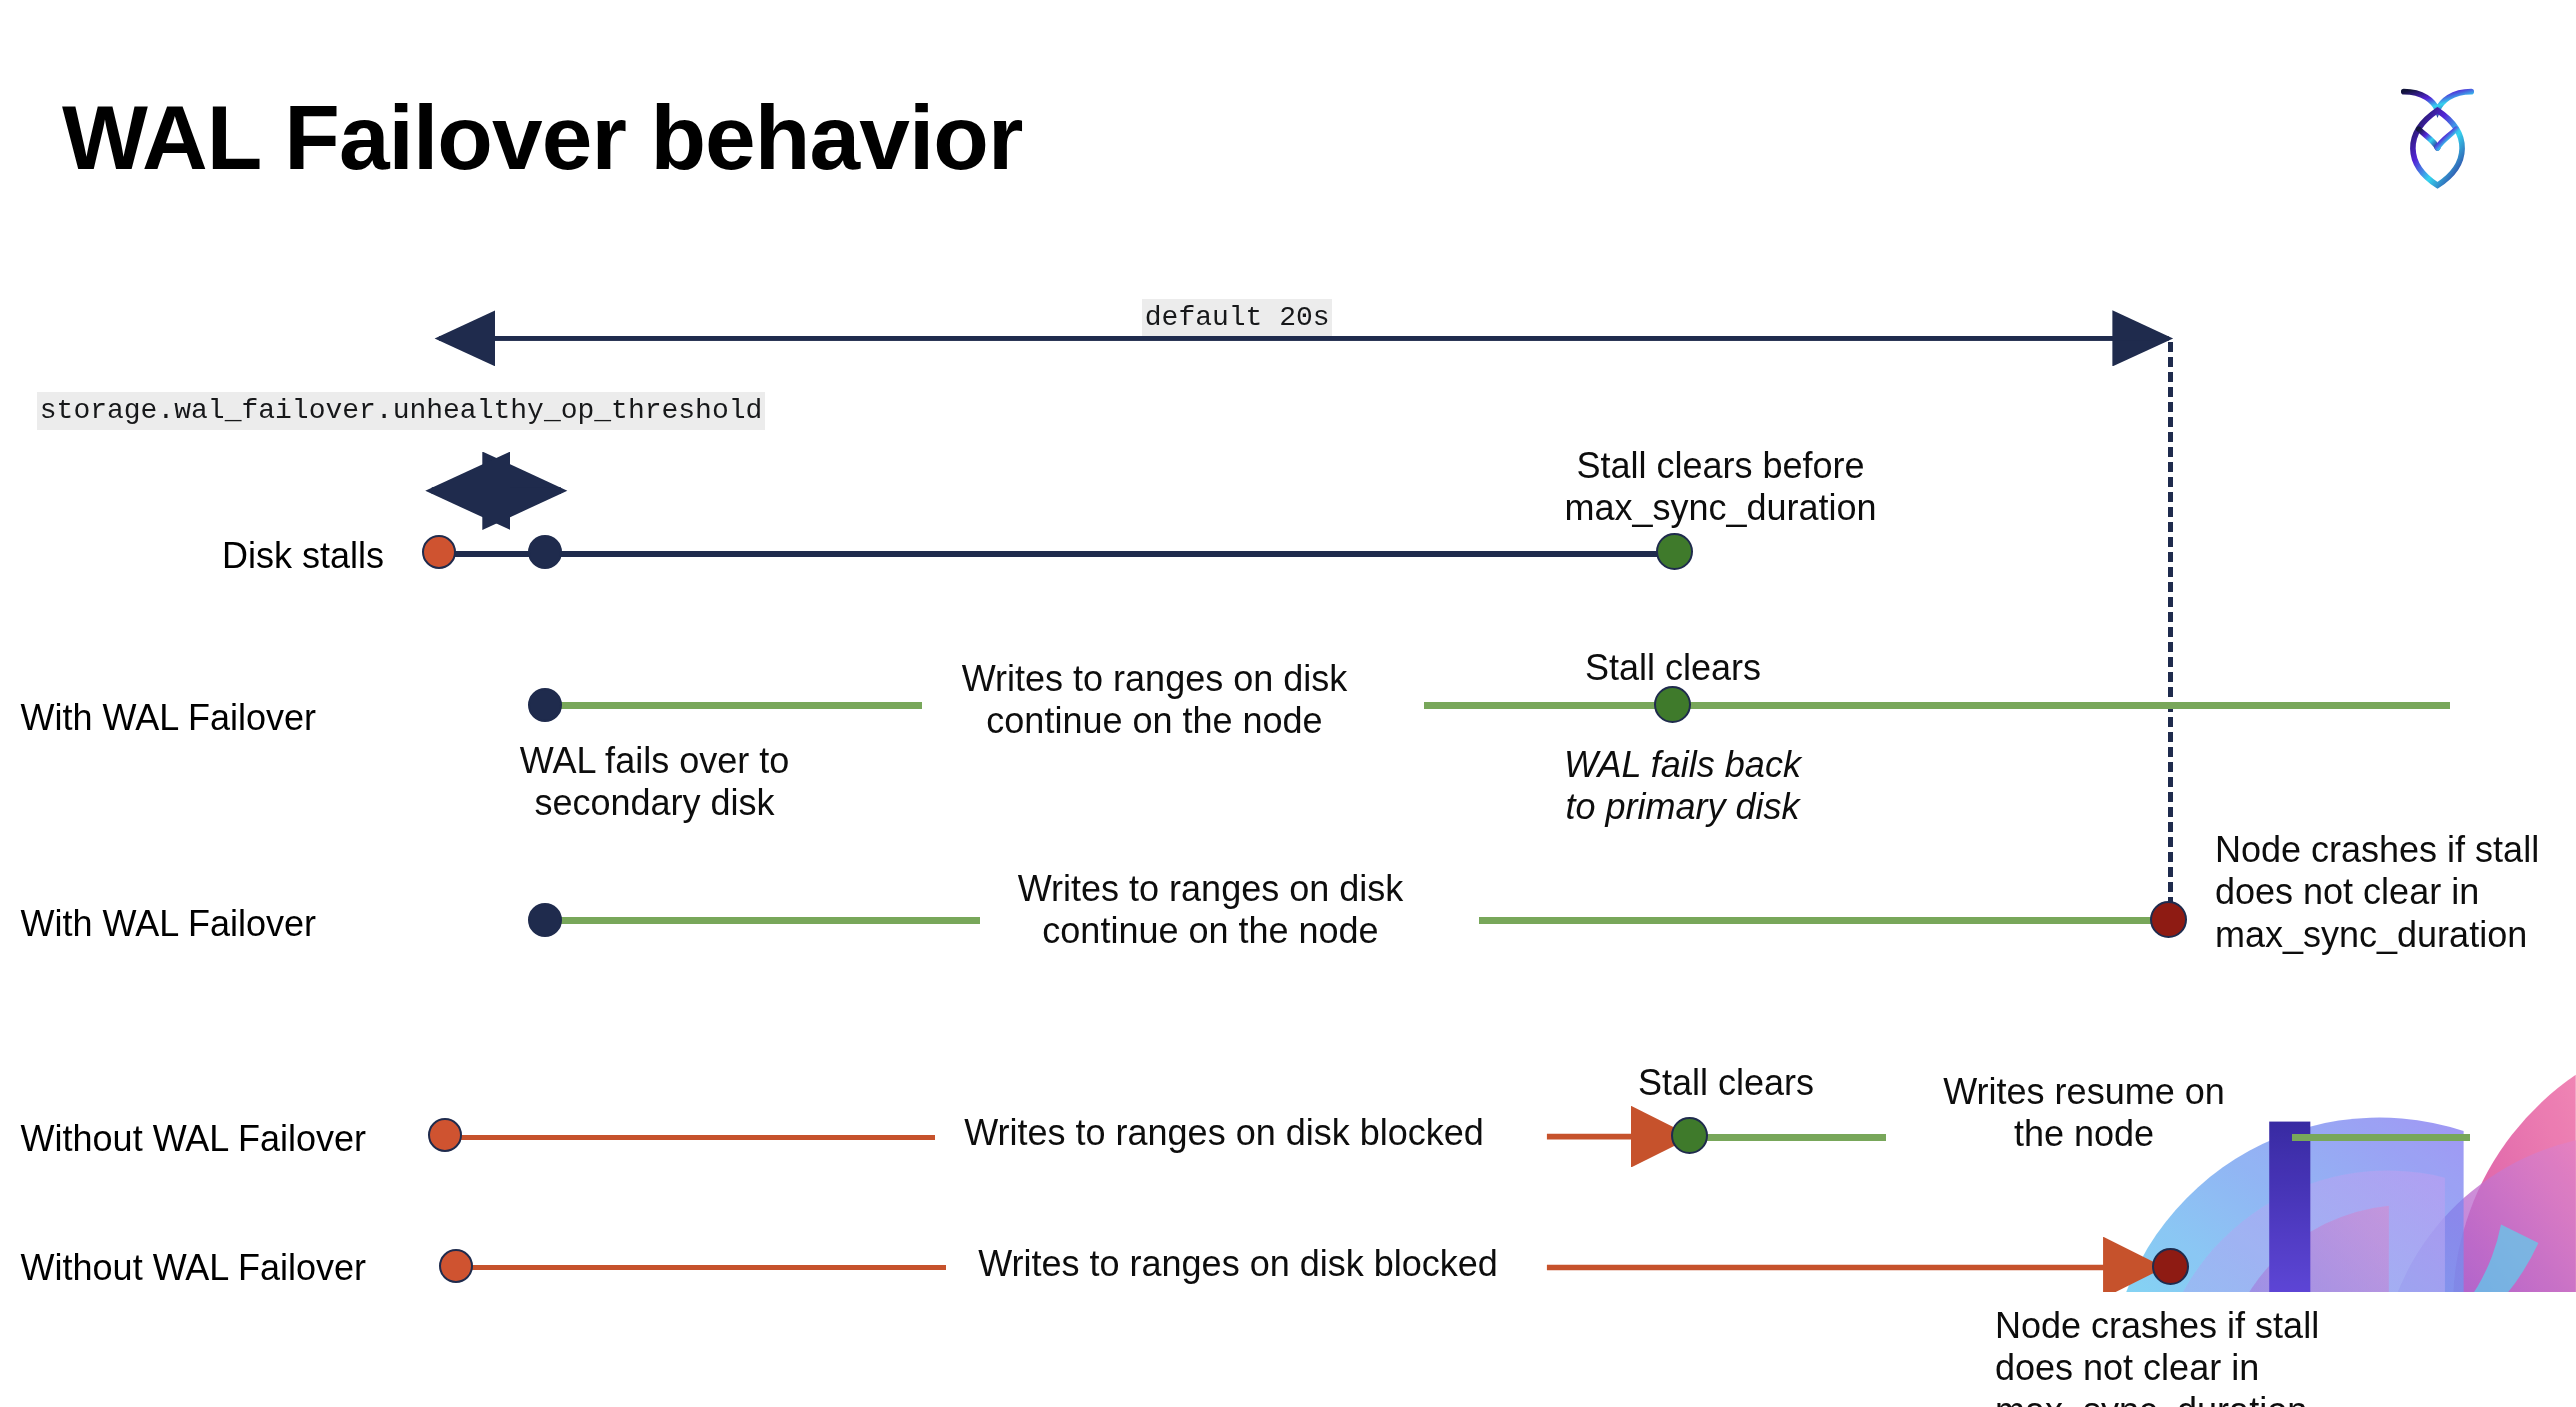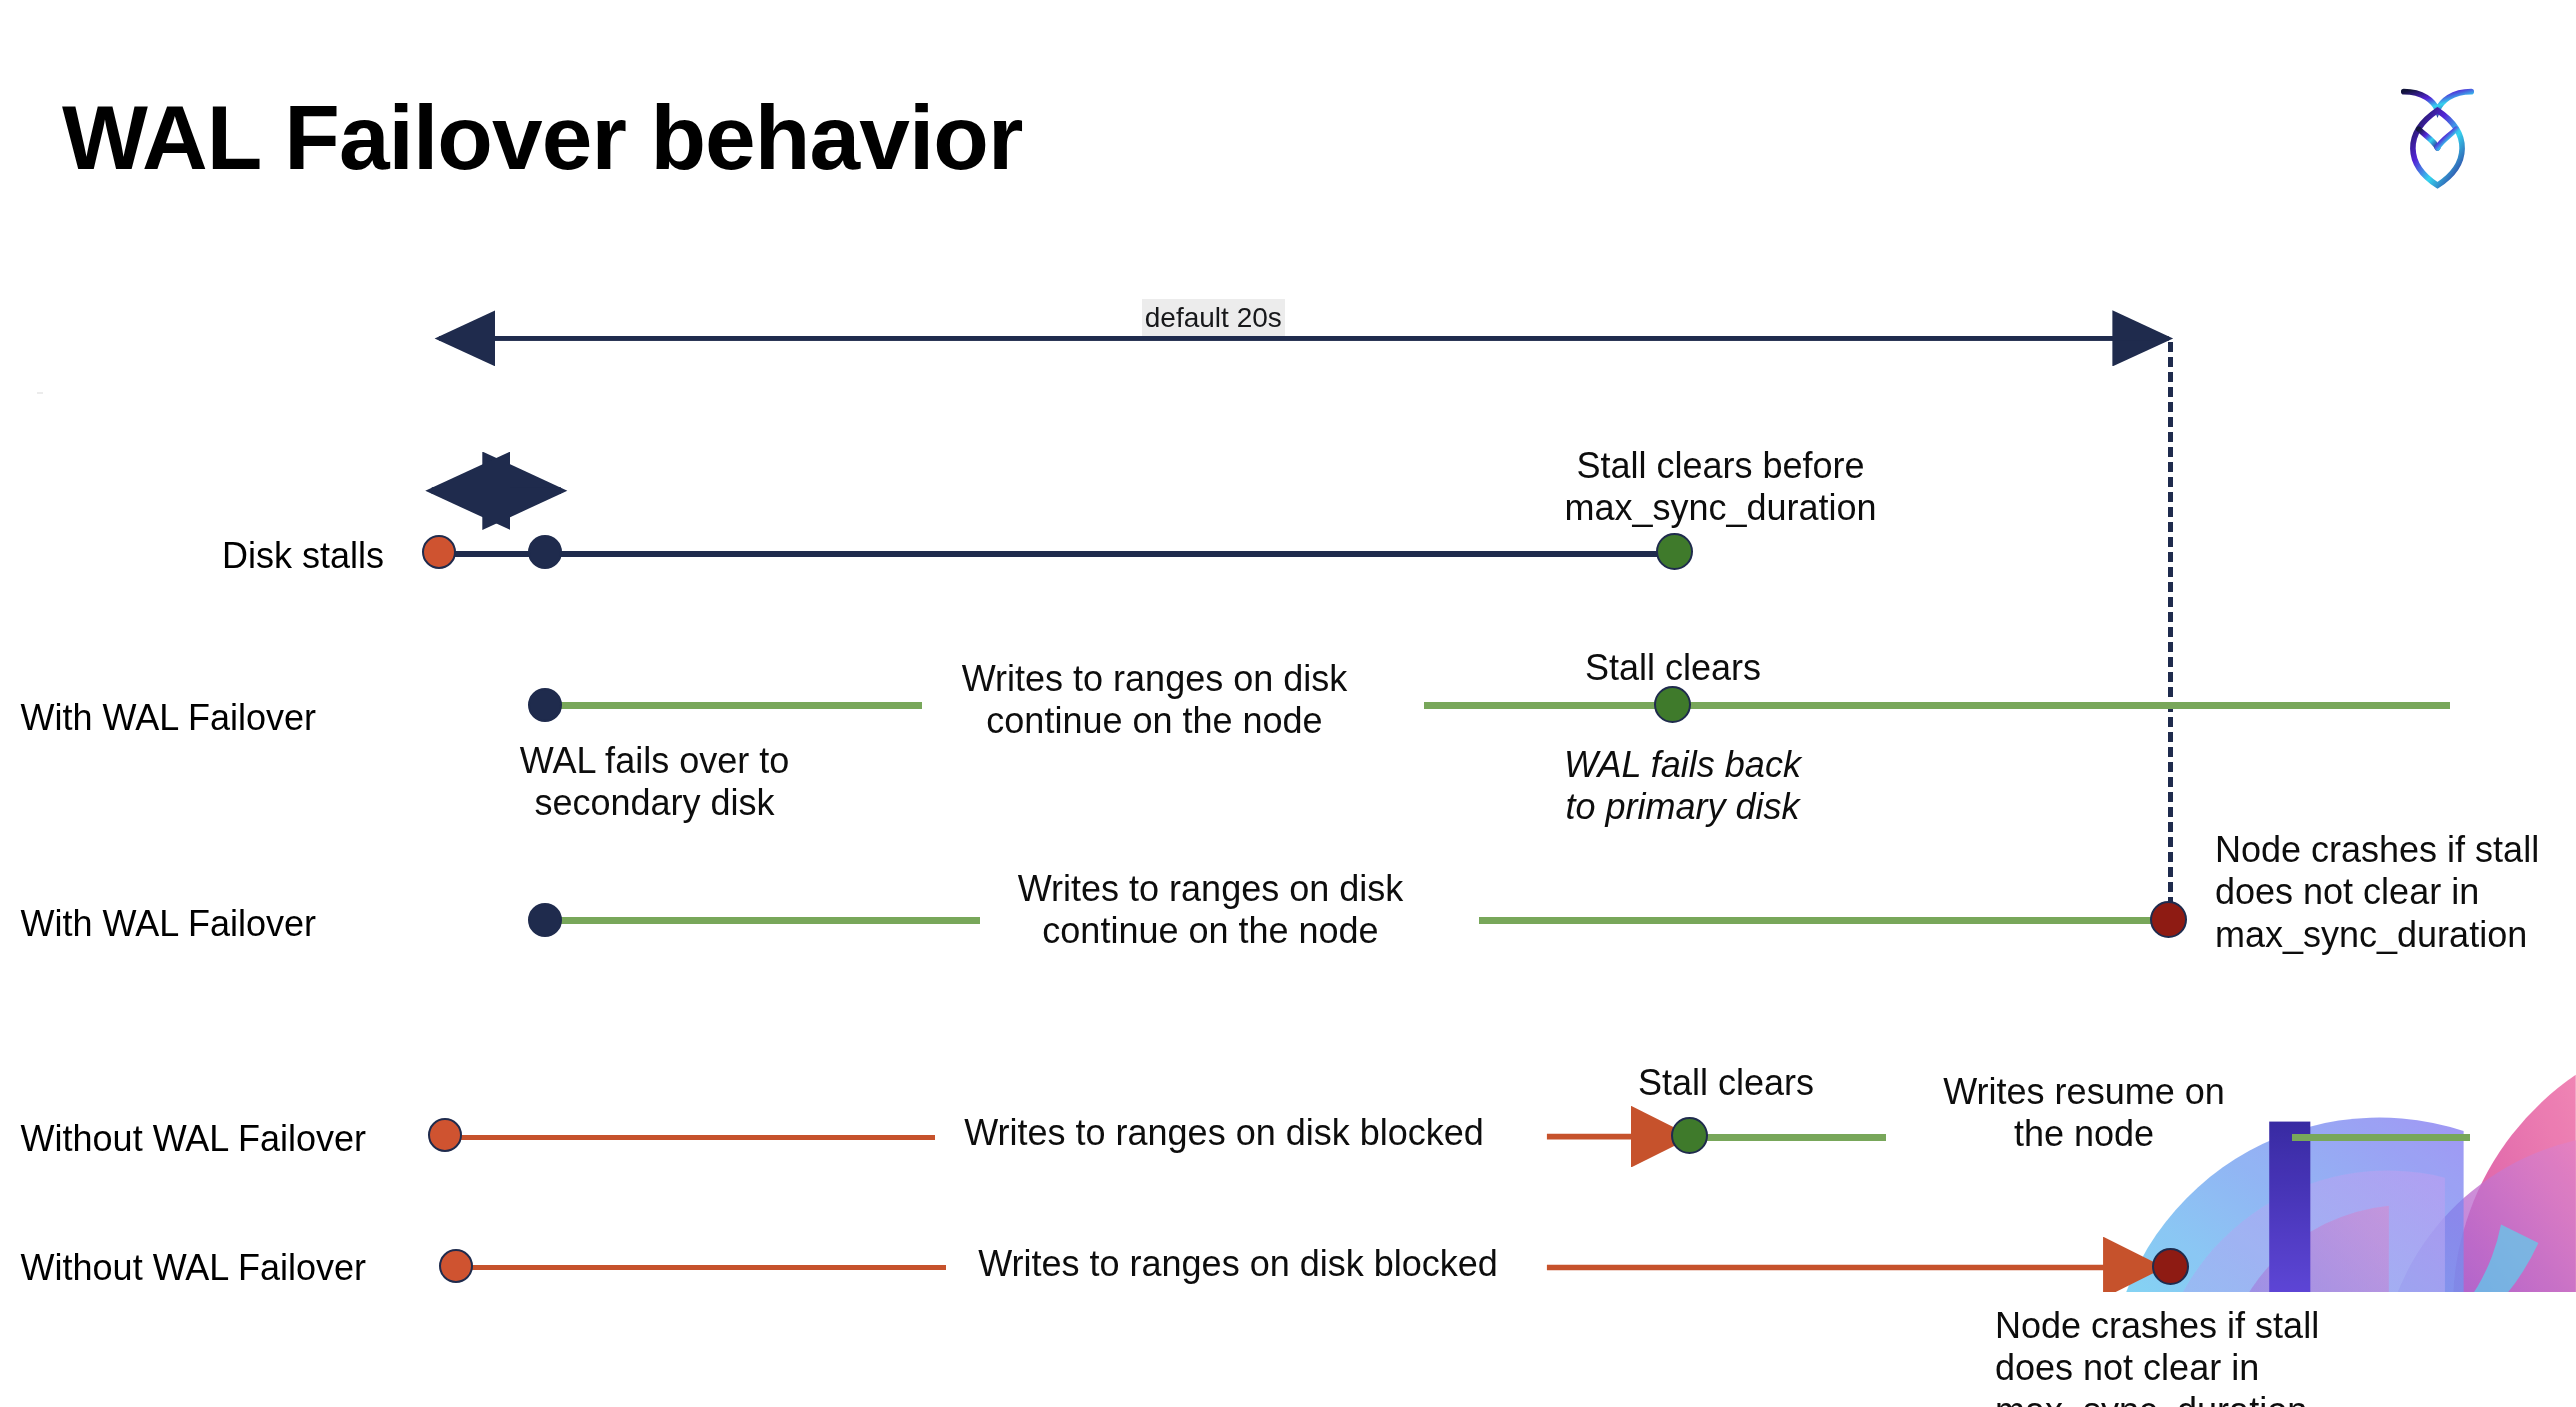--- a/index.html
+++ b/index.html
@@ -56,21 +56,21 @@
     width: 100%;
     height: 26px;
     background: linear-gradient(90deg,
       #6ff0e6 0%, #6fd9ef 18%, #6cbbf2 40%,
       #6b93f4 62%, #6a6ef2 82%, #5b45ee 100%);
   }
 
   
   .code-chip {
     position: absolute;
-    font-family: Liberation Sans, sans-serif;
+    font-family: Liberation Mono, monospace;
     font-size: 28px;
     color: #17181a;
     background: #ececec;
     white-space: nowrap;
     line-height: 1.28;
     padding: 0.9px 2.8px;
   }
   .row-label {
     position: absolute;
     font-size: 36px;
@@ -203,20 +203,21 @@
     </svg>
   </div>
 
   <div id="bottombar"></div>
 
   <div class="code-chip" style="left:1142px; top:258px;">
     <div>default 20s</div>
   </div>
 
   <div class="code-chip" style="left:37px; top:351px;">
+    <div>storage.wal_failover.unhealthy_op_threshold</div>
   </div>
 
   <svg class="arrowlayer" viewBox="0 0 2756 1506" width="2576" height="1408">
     <defs>
       <marker id="ahNavyR" markerWidth="14" markerHeight="12" refX="12" refY="6" orient="auto" markerUnits="strokeWidth">
         <path d="M0,0 L13,6 L0,12 Z" fill="#1f2b4d"></path>
       </marker>
       <marker id="ahNavyL" markerWidth="14" markerHeight="12" refX="12" refY="6" orient="auto" markerUnits="strokeWidth">
         <path d="M0,0 L13,6 L0,12 Z" fill="#1f2b4d"></path>
       </marker>

